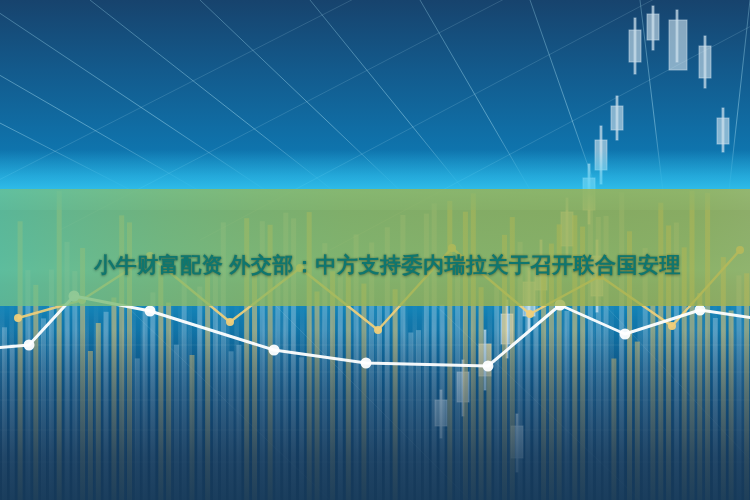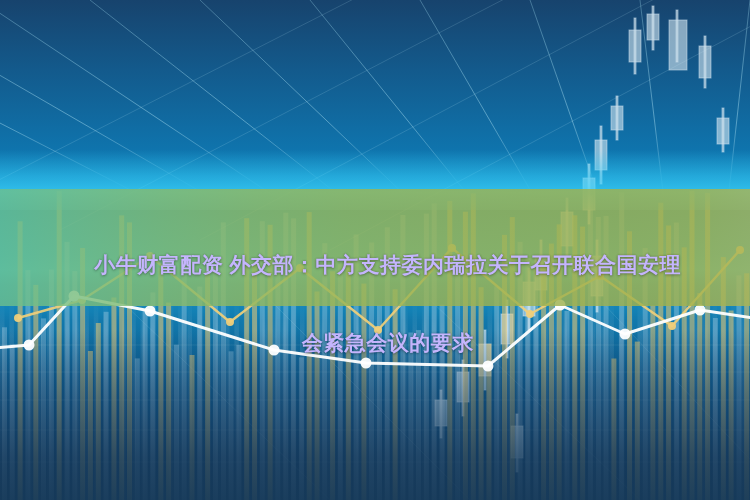--- a/index.html
+++ b/index.html
@@ -77,21 +77,21 @@
   
   #grid svg, #bars svg, #candles svg, #lines svg, #stripes svg { display:block; }
 
   
   #title-block {
     position: absolute;
     left: 0;
     top: 206px;
     width: 750px;
     text-align: center;
-    color: #c4b5fd;
+    color: #0f766e;
     font-weight: bold;
     font-size: 21px;
     line-height: 39px;
     letter-spacing: 0.5px;
     text-shadow: 0 1px 3px rgba(0,0,0,0.30), 0 0 2px rgba(0,0,0,0.25);
     padding: 0 18px;
     box-sizing: border-box;
     white-space: pre-wrap;
     word-break: break-all;
   }
@@ -443,16 +443,15 @@
           <circle cx="625" cy="334" r="5.5" fill="#ffffff" fill-opacity="0.95"></circle>
           <circle cx="700" cy="310" r="5.5" fill="#ffffff" fill-opacity="0.95"></circle>
         </g>
     </svg>
   </div>
 
   <div class="layer" id="green-band" style="top:189px;height:117px;"></div>
 
   <div id="title-block">
     <span>小牛财富配资 外交部：中方支持委内瑞拉关于召开联合国安理</span><br>
-    <span>会紧急会议的要求</span>
   </div>
 
 </div>
 
 </body></html>

